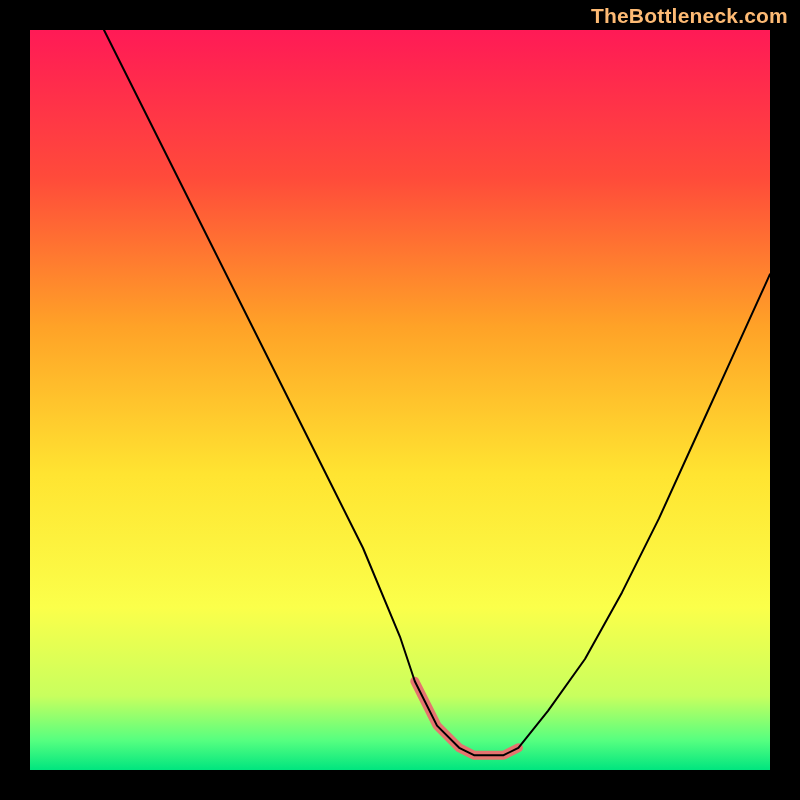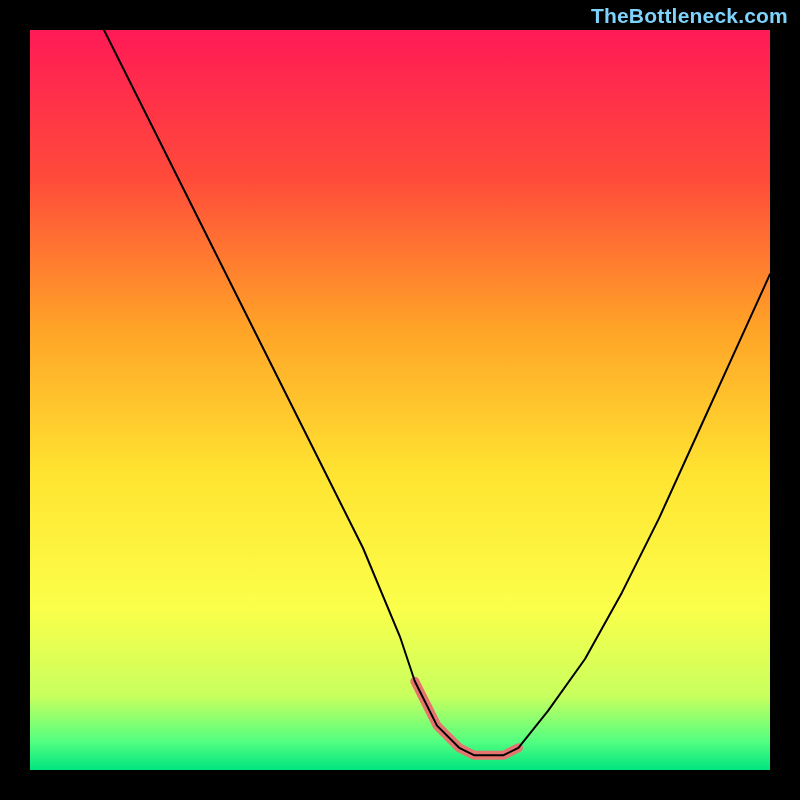--- a/index.html
+++ b/index.html
@@ -14,21 +14,21 @@
   .frame {
     position: relative;
     width: 800px;
     height: 800px;
     background: #000;
   }
   .watermark {
     position: absolute;
     top: 4px;
     right: 12px;
-    color: #7dd3fc;
+    color: #fdba74;
     font-weight: bold;
     font-size: 21px;
     letter-spacing: 0.2px;
     z-index: 3;
   }
   .plot {
     position: absolute;
     left: 30px;
     top: 30px;
     width: 740px;

